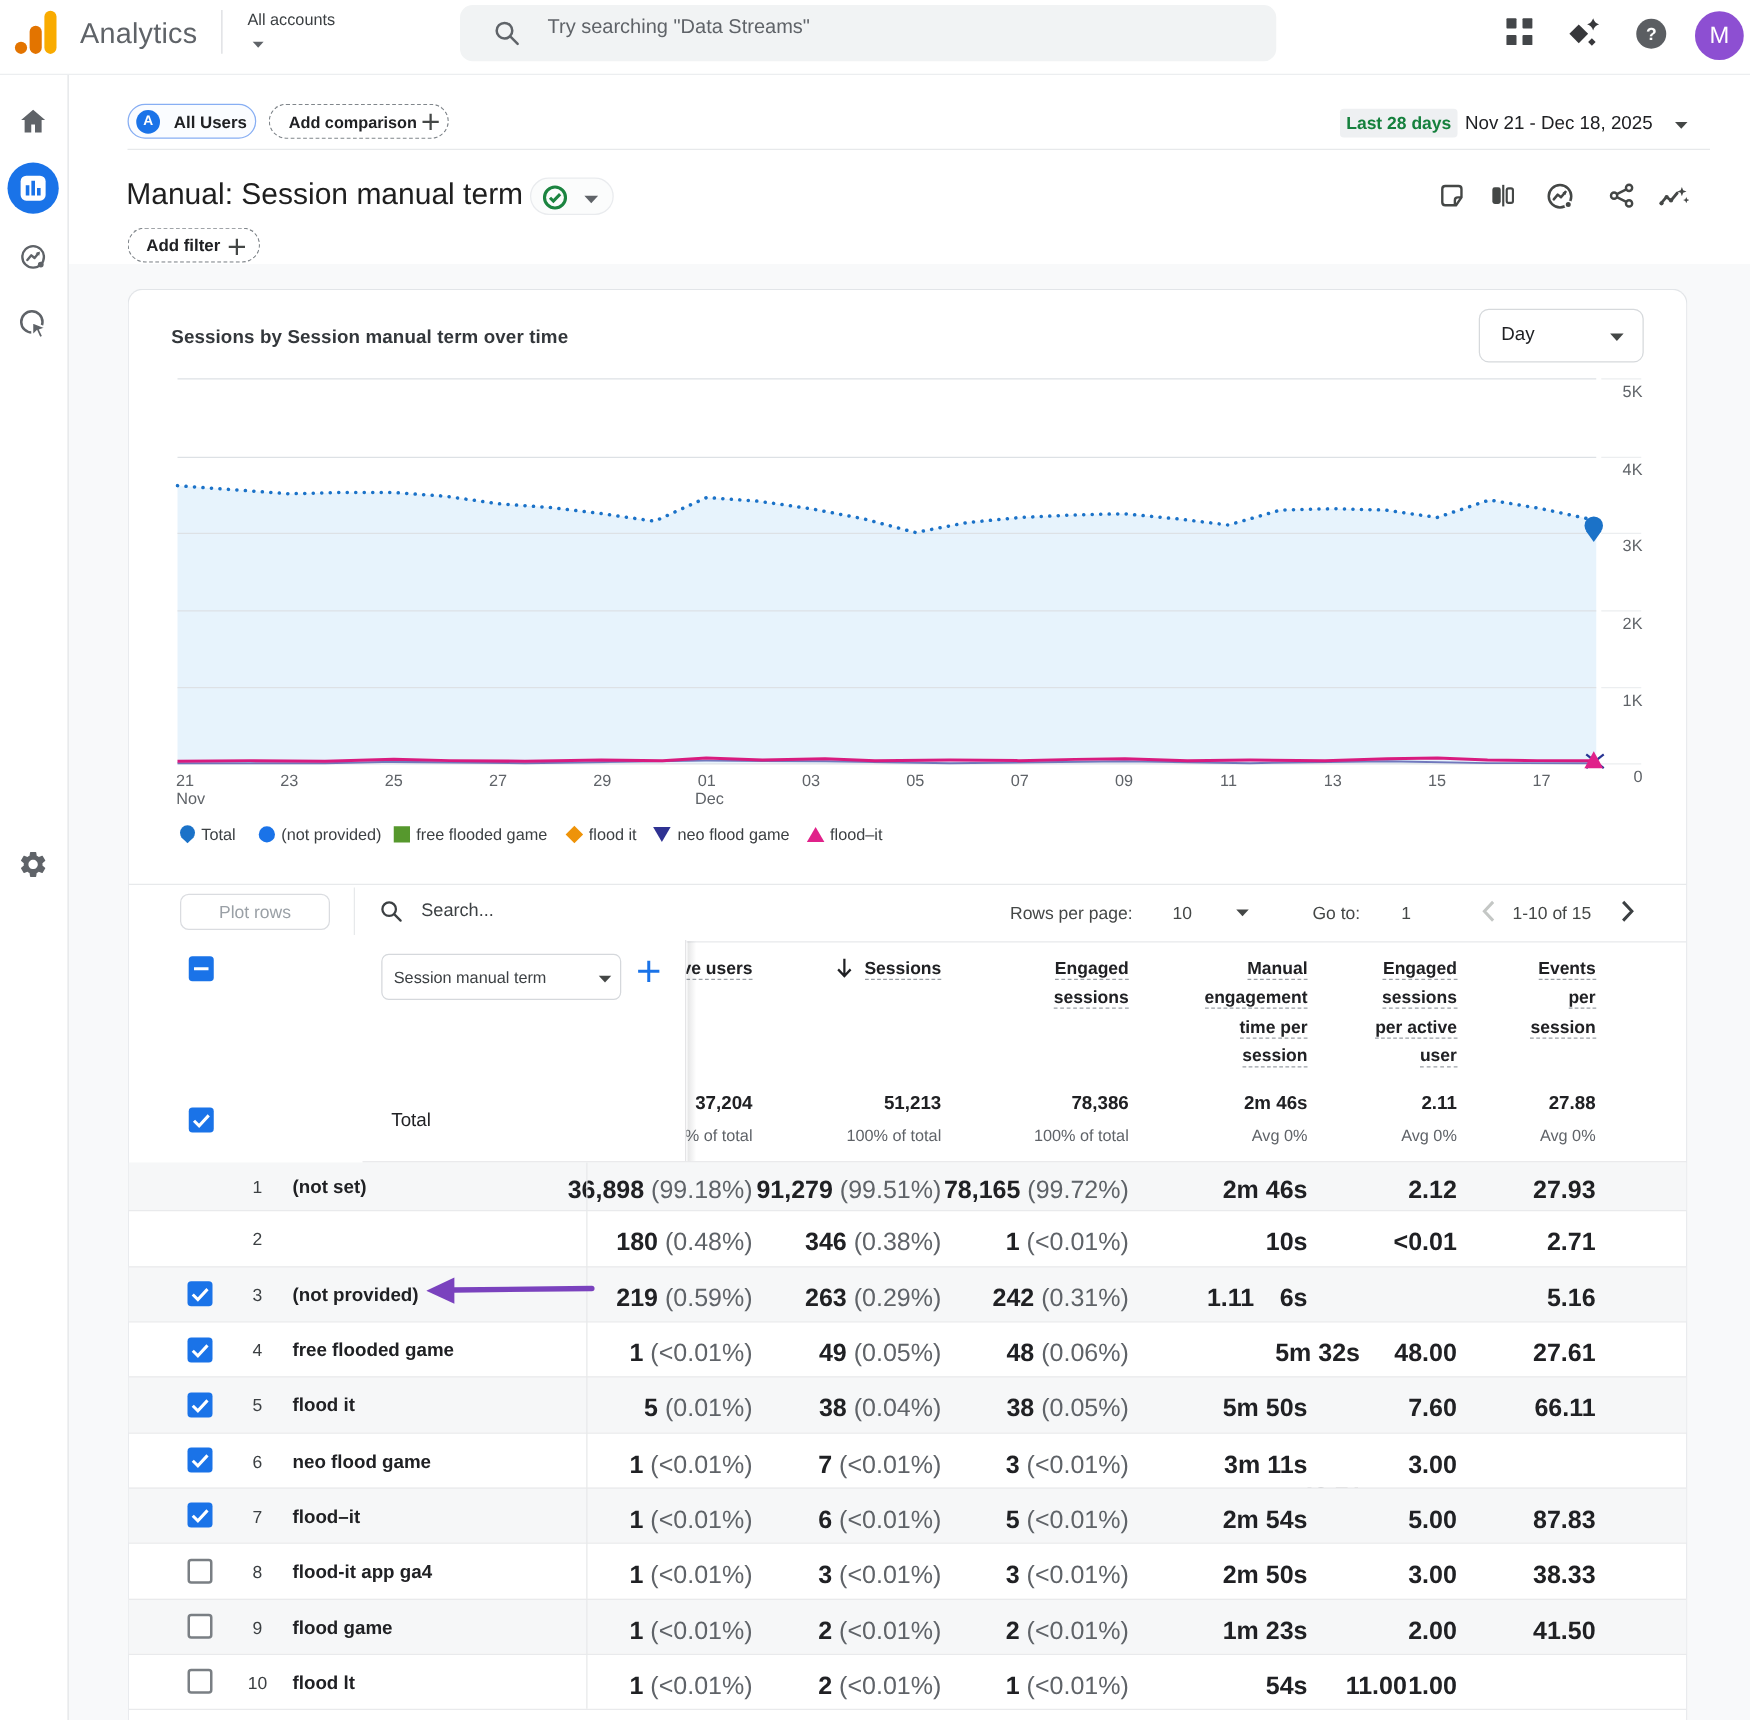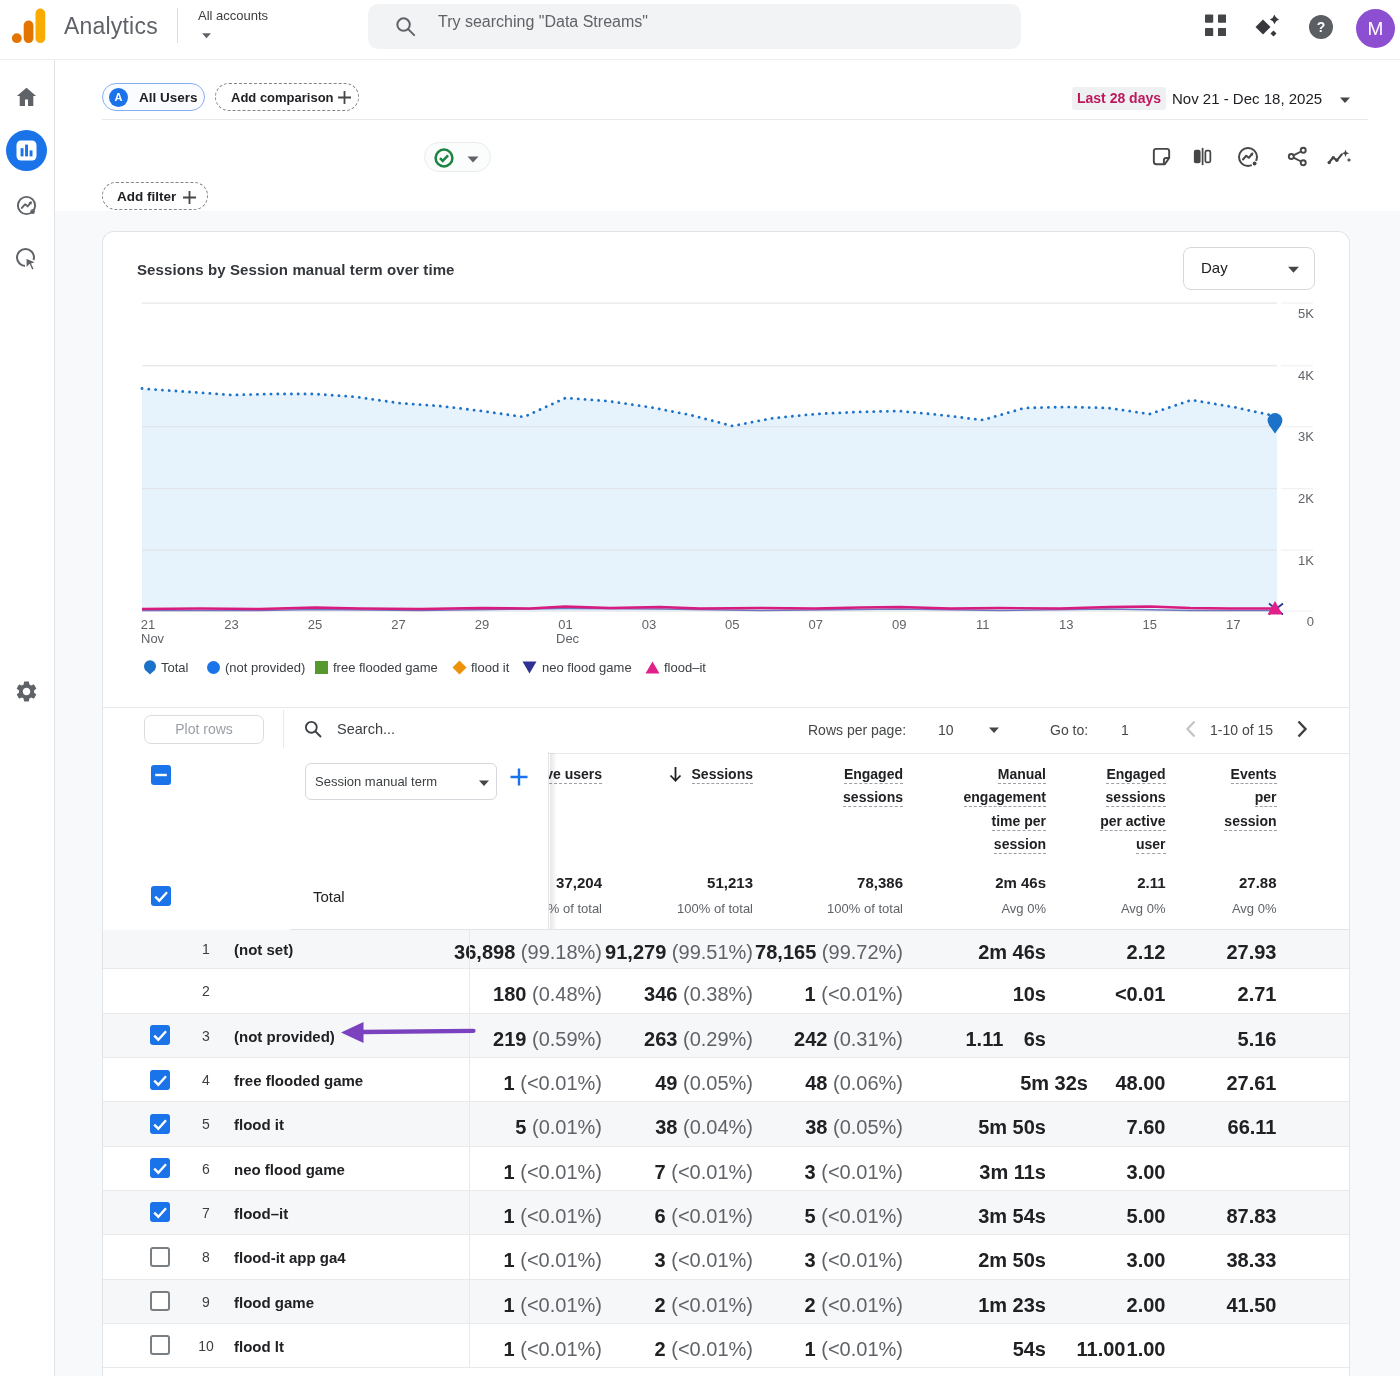--- a/index.html
+++ b/index.html
@@ -22,21 +22,21 @@
   #canvas { position:absolute; left:55px; top:211px; width:1345px; height:1165px; background:#f8f9fa; }
   .chip { position:absolute; height:28px; border-radius:15px; font-size:13.5px; font-weight:bold; color:#202124; }
   #chipAll { left:102px; top:83px; width:103px; border:1px solid #87aef3; background:#fafcff; }
   #chipAll .ac { position:absolute; left:6px; top:4px; width:19px; height:19px; border-radius:50%; background:#1a73e8; color:#fff; font-size:11px; font-weight:bold; text-align:center; line-height:19px; }
   #chipAll .t { position:absolute; left:36px; top:6px; }
   #chipComp { left:215px; top:83px; width:144px; border:1px dashed #80868b; }
   #chipComp .t { position:absolute; left:15px; top:6px; }
   #chipFilter { left:102px; top:182px; width:106px; border:1px dashed #80868b; }
   #chipFilter .t { position:absolute; left:14px; top:6px; }
   #hdivider { position:absolute; left:102px; top:119px; width:1266px; height:1px; background:#e7e9eb; }
-  #last28 { position:absolute; left:1072px; top:87px; width:94px; height:23px; background:#eef0f2; border-radius:3px; font-size:14px; font-weight:bold; color:#be185d; text-align:center; line-height:23px; }
+  #last28 { position:absolute; left:1072px; top:87px; width:94px; height:23px; background:#eef0f2; border-radius:3px; font-size:14px; font-weight:bold; color:#15803d; text-align:center; line-height:23px; }
   #daterange { position:absolute; left:1172px; top:90px; font-size:15px; color:#202124; }
   #title { position:absolute; left:101px; top:142px; font-size:24px; color:#1f1f1f; }
   #titlepill { position:absolute; left:424px; top:143px; width:67px; height:30px; border-radius:15px; background:#fbfcfc; border:1px solid #e9ebee; }
   
   #card { position:absolute; left:102px; top:231px; width:1248px; height:1145px; background:#fff; border:1px solid #e2e5e8; border-bottom:none; border-radius:12px 12px 0 0; }
   #charttitle { position:absolute; left:137px; top:261px; font-size:15px; font-weight:bold; color:#33373b; letter-spacing:.1px; }
   #daysel { position:absolute; left:1183px; top:247px; width:132px; height:43px; border:1px solid #d6d9dc; border-radius:8px; background:#fff; }
   #daysel .t { position:absolute; left:17px; top:11px; font-size:15px; color:#202124; }
   
   .hrow { position:absolute; font-size:14px; font-weight:bold; color:#202124; text-align:right; line-height:23.3px; }
@@ -67,20 +67,21 @@
       <svg class="abs" style="left:120px;top:5px;" width="17" height="17" viewBox="0 0 17 17">
           <path d="M8.5 2v13M2 8.5h13" stroke="#444746" stroke-width="1.8"></path>
         </svg>
     </div>
     <div id="hdivider" style="left:47px;top:59px;"></div>
     <div id="last28" style="left:1017px;top:27px;">Last 28 days</div>
     <div id="daterange" style="left:1117px;top:30px;">Nov 21 - Dec 18, 2025</div>
     <svg class="abs" style="left:1284px;top:36px;" width="12" height="8" viewBox="0 0 12 8">
         <path d="M1 1.5 L6 7 L11 1.5 Z" fill="#444746"></path>
       </svg>
+    <div id="title" style="left:46px;top:82px;">Manual: Session manual term</div>
     <div id="titlepill" style="left:369px;top:82px;">
       <svg class="abs" style="left:9px;top:5px;" width="20" height="20" viewBox="0 0 20 20">
           <circle cx="10" cy="10" r="8.4" fill="none" stroke="#1b8440" stroke-width="2.5"></circle>
           <path d="M6 10.2l2.7 2.7 5.4-5.6" fill="none" stroke="#1b8440" stroke-width="2.5"></path>
         </svg>
       <svg class="abs" style="left:42px;top:13px;" width="12" height="7" viewBox="0 0 12 7">
           <path d="M0.5 0.5 L6 6.5 L11.5 0.5 Z" fill="#5f6368"></path>
         </svg>
     </div>
     <div class="chip" id="chipFilter" style="position:absolute;left:47px;top:122px;">
@@ -353,21 +354,21 @@
     <div class="cb on" style="left:46.5px;top:11.5px;">
         <svg width="20" height="20" viewBox="0 0 20 20">
           <path d="M4.2 10.6l4.1 4.1 7.7-8.4" fill="none" stroke="#fff" stroke-width="2.4"></path>
         </svg>
       </div>
     <div class="num" style="left:88px;top:14px;width:30px;text-align:center;">7</div>
     <div class="term" style="top:14px;">flood–it</div>
     <div class="cell" style="left:299px;top:14px;width:200px;text-align:right;">1 <i>(&lt;0.01%)</i></div>
     <div class="cell" style="left:450px;top:14px;width:200px;text-align:right;">6 <i>(&lt;0.01%)</i></div>
     <div class="cell" style="left:600px;top:14px;width:200px;text-align:right;">5 <i>(&lt;0.01%)</i></div>
-    <div class="cell" style="left:743px;top:14px;width:200px;text-align:right;">3m 54s</div>
+    <div class="cell" style="left:743px;top:14px;width:200px;text-align:right;">2m 54s</div>
     <div class="cell" style="left:862.5px;top:14px;width:200px;text-align:right;">5.00</div>
     <div class="cell" style="left:973.5px;top:14px;width:200px;text-align:right;">87.83</div>
   </div>
   <div class="trow rowline" style="top:1234.2px;">
     <div class="cb off" style="left:46.5px;top:11.5px;"></div>
     <div class="num" style="left:88px;top:14px;width:30px;text-align:center;">8</div>
     <div class="term" style="top:14px;">flood-it app ga4</div>
     <div class="cell" style="left:299px;top:14px;width:200px;text-align:right;">1 <i>(&lt;0.01%)</i></div>
     <div class="cell" style="left:450px;top:14px;width:200px;text-align:right;">3 <i>(&lt;0.01%)</i></div>
     <div class="cell" style="left:600px;top:14px;width:200px;text-align:right;">3 <i>(&lt;0.01%)</i></div>

